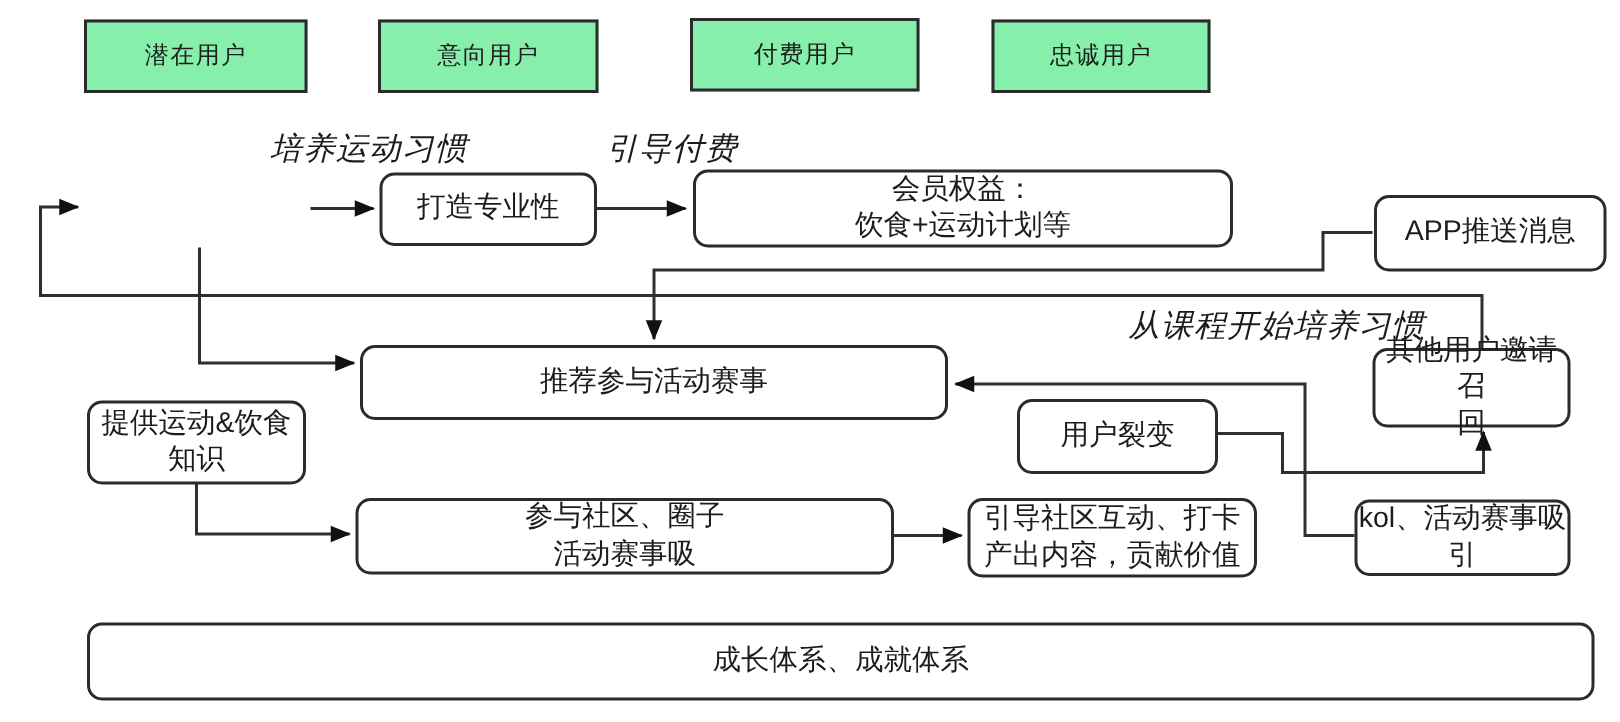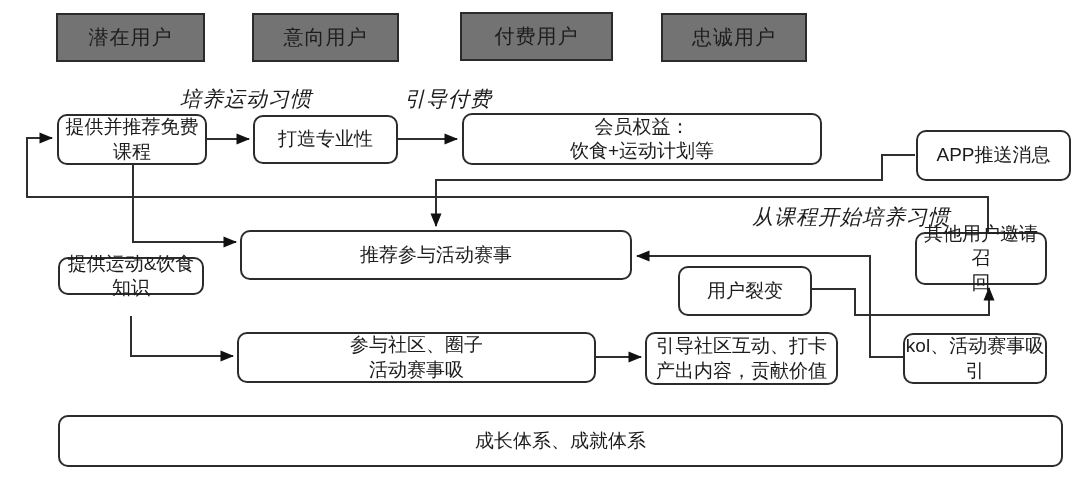--- a/index.html
+++ b/index.html
@@ -4,24 +4,24 @@
 <style>
   html,body{margin:0;padding:0;background:#ffffff;}
   .canvas{
     position:relative;width:1080px;height:481px;background:#ffffff;
     font-family:"Liberation Sans","DejaVu Sans",sans-serif;color:#1c1c1c;
     overflow:hidden;
   }
   .wires{position:absolute;left:0;top:0;width:1080px;height:481px;}
   .wire{stroke:#2f2f2f;stroke-width:2;fill:none;}
   .stage{
-    position:absolute;box-sizing:border-box;background:#737373;
+    position:absolute;box-sizing:border-box;background:#86efac;
     border:2px solid #2b2b2b;
     display:flex;align-items:center;justify-content:center;
-    font-size:20px;letter-spacing:1px;
+    font-size:16px;letter-spacing:1px;
   }
   .node{
     position:absolute;box-sizing:border-box;background:#ffffff;
     border:2px solid #2b2b2b;border-radius:10px;
     display:flex;align-items:center;justify-content:center;
     font-size:19px;line-height:1.28;text-align:center;
   }
   .node span,.stage span{white-space:pre-line;}
   .edge-label{
     position:absolute;font-size:21px;letter-spacing:1px;white-space:nowrap;font-style:italic;
@@ -55,38 +55,34 @@
   <div class="stage" style="left:252px;top:13px;width:147px;height:49px">
     <span>意向用户</span>
   </div>
   <div class="stage" style="left:460px;top:12px;width:153px;height:49px">
     <span>付费用户</span>
   </div>
   <div class="stage" style="left:661px;top:13px;width:146px;height:49px">
     <span>忠诚用户</span>
   </div>
 
-  <div class="node" style="left:57px;top:114px;width:150px;height:51px">
-    <span>提供并推荐免费
-课程</span>
-  </div>
   <div class="node" style="left:253px;top:115px;width:145px;height:49px">
     <span>打造专业性</span>
   </div>
   <div class="node" style="left:462px;top:113px;width:360px;height:52px">
     <span>会员权益：
 饮食+运动计划等</span>
   </div>
   <div class="node" style="left:916px;top:130px;width:155px;height:51px">
     <span>APP推送消息</span>
   </div>
   <div class="node" style="left:240px;top:230px;width:392px;height:50px">
     <span>推荐参与活动赛事</span>
   </div>
-  <div class="node" style="left:58px;top:257px;width:146px;height:38px">
+  <div class="node" style="left:58px;top:267px;width:146px;height:56px">
     <span>提供运动&amp;饮食
 知识</span>
   </div>
   <div class="node" style="left:678px;top:266px;width:134px;height:50px">
     <span>用户裂变</span>
   </div>
   <div class="node" style="left:915px;top:232px;width:132px;height:53px">
     <span>其他用户邀请召
 回</span>
   </div>

